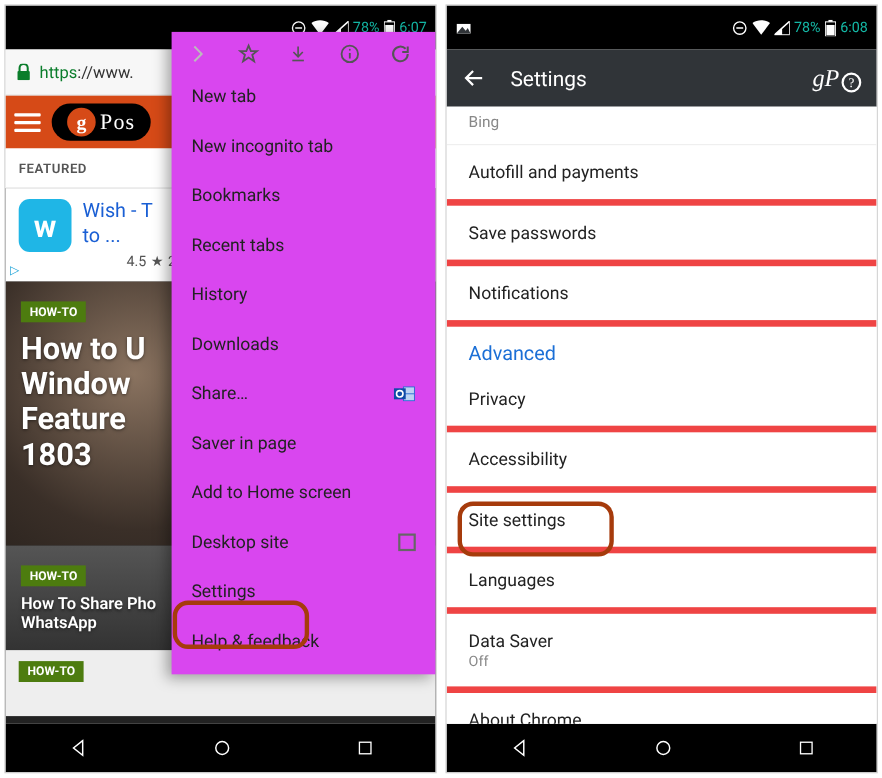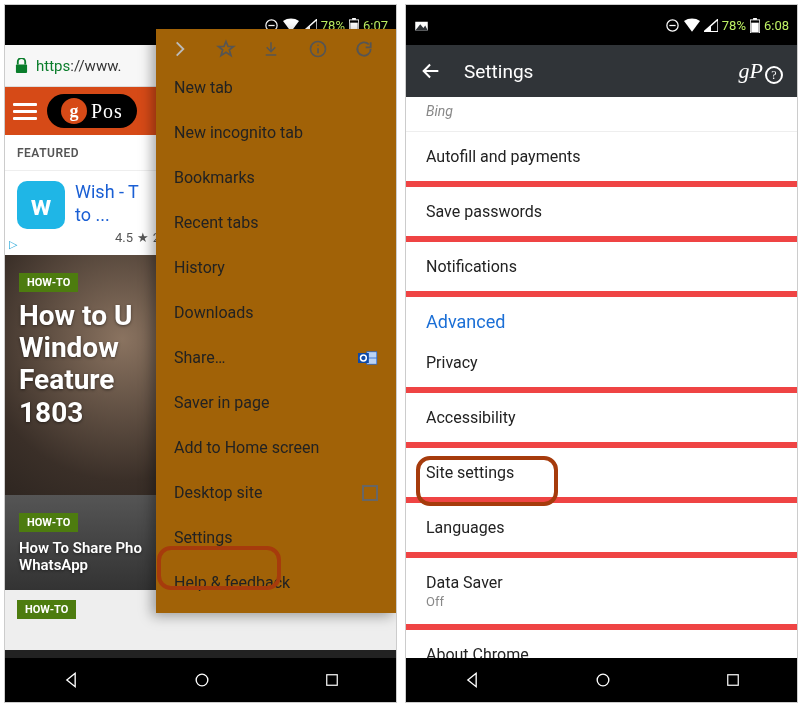--- a/index.html
+++ b/index.html
@@ -17,21 +17,21 @@
     border: 1px solid #ccc;
     background: #fff;
     position: relative;
     overflow: hidden;
     display: flex;
     flex-direction: column;
   }
   
   .statusbar {
     background: #000;
-    color: #bef264;
+    color: #14b8a6;
     height: 40px;
     display: flex;
     align-items: center;
     justify-content: flex-end;
     padding: 0 8px;
     font-size: 13px;
     gap: 4px;
   }
   .statusbar .sb-left { margin-right: auto; display:flex; align-items:center; }
   .sb-icon { display:inline-flex; align-items:center; }
@@ -125,21 +125,21 @@
     background:#eee;
     position:relative;
     height:60px;
   }
   .article3 .tag { position:relative; margin:10px 0 0 12px;}
   
   .menu {
     position:absolute;
     top:24px; right:0;
     width:240px;
-    background:#a16207;
+    background:#d946ef;
     box-shadow:-4px 3px 12px rgba(0,0,0,0.35);
     z-index:10;
     padding-bottom:8px;
   }
   .menu-iconrow {
     display:flex;
     justify-content:space-between;
     align-items:center;
     padding:10px 14px 6px;
   }
@@ -209,21 +209,20 @@
     padding:14px 20px 6px;
     font-size:18px;
     color:#1b6fd6;
     font-weight:400;
   }
   .s-prev {
     padding:6px 20px 12px;
     font-size:14px;
     color:#888;
     border-bottom:1px solid #eee;
-    font-style:italic;
   }
   .p2 .navbar { background:#000; }
   svg { display:block; }
 </style>
 </head>
 <body>
 
 <div class="phone p1">
 
   <div class="statusbar">

